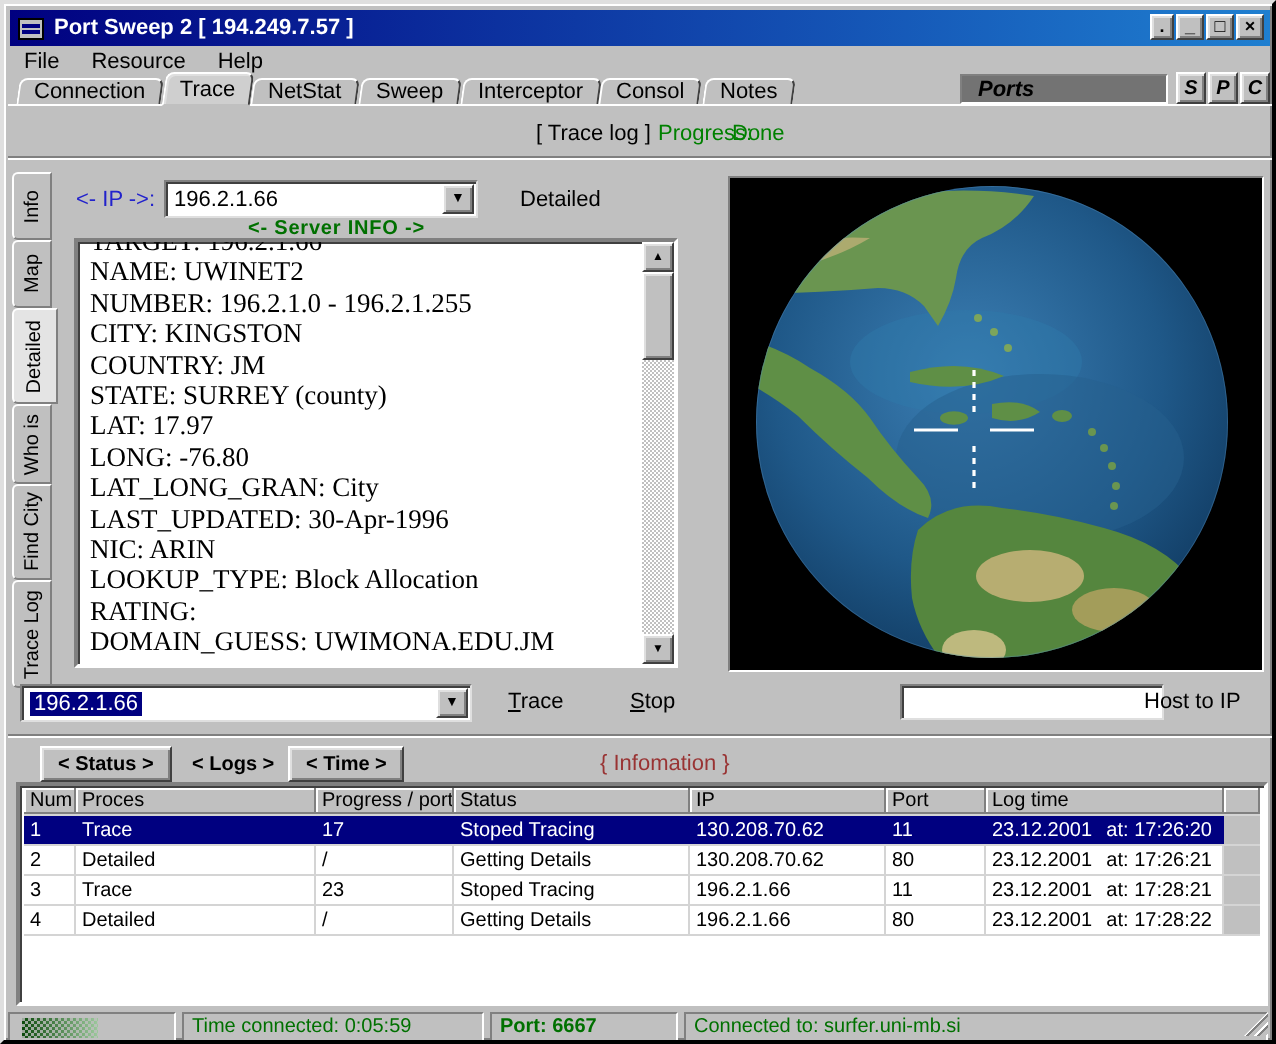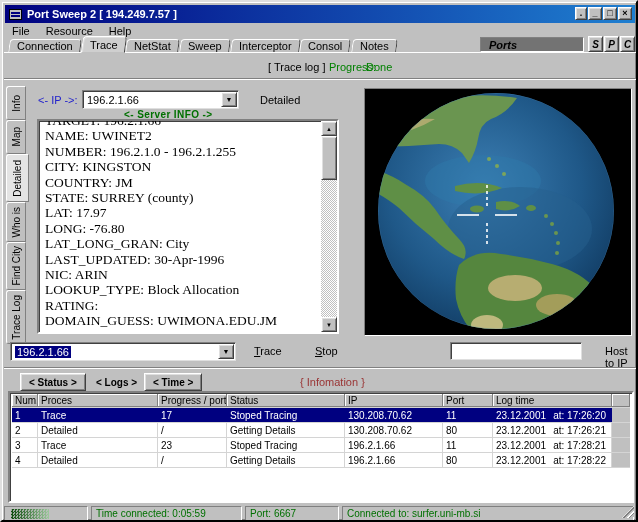--- a/index.html
+++ b/index.html
@@ -93,21 +93,21 @@
   
   .combo-bottom { left:8px; top:340px; width:226px; }
   .combo-bottom .val span { background:#000080; color:#fff; padding:0 2px; }
   .link { font-size:11px; }
   .link u { text-decoration:underline; }
   .trace-link { left:252px; top:343px; }
   .stop-link { left:313px; top:343px; }
   .host-input { left:448px; top:340px; width:132px; height:18px; background:#fff;
     border:1px solid; border-color:#808080 #dfdfdf #dfdfdf #808080; box-shadow: inset 1px 1px 0 #404040;
     font-family:"Liberation Sans",sans-serif; font-size:11px; padding:0 3px; }
-  .host-label { left:603px; top:343px; }
+  .host-label { left:570px; top:343px; }
   .hgroove2 { left:2px; top:365px; width:634px; }
 
   
   .logbtn { height:18px; padding:0 8px; font-weight:bold; font-size:10px;
     display:flex; align-items:center; justify-content:center; }
   .status-btn { left:18px; top:371px; }
   .logs-btn { left:86px; top:371px; background:transparent; border-color:transparent; box-shadow:none; }
   .time-btn { left:142px; top:371px; }
   .info-label { left:298px; top:374px; color:#993333; }
 
@@ -125,21 +125,21 @@
   .c4{width:98px;} .c5{width:50px;} .c6{width:119px; display:flex; justify-content:space-between; padding-right:5px;}
   .c7{width:18px; border-right:none; background:#c0c0c0;}
   .grid-row.selected { background:#000080; color:#fff; }
   .grid-row.selected .cell { border-right-color:#000080; }
   .grid-row.selected .c7 { background:#c0c0c0; }
 
   
   .statusbar { left:2px; top:504px; width:634px; height:16px; display:flex; gap:3px; color:#007000; font-size:10px; }
   .sseg { height:15px; border:1px solid; border-color:#808080 #fff #fff #808080;
     display:flex; align-items:center; padding-left:4px; background:#c0c0c0; }
-  .s1{width:84px;} .s2{width:151px;} .s3{width:94px;} .s4{flex:1; margin-right:4px;}
+  .s1{width:84px;} .s2{width:151px;} .s3{width:94px;font-weight:bold;} .s4{flex:1; margin-right:4px;}
   .dither { width:38px; height:10px; margin-left:2px;
     background:linear-gradient(90deg,#0c4a0c,#9cc89c);
     -webkit-mask:repeating-conic-gradient(#000 0 25%, #0003 0 50%); 
     mask:repeating-conic-gradient(#000 0 25%, #0003 0 50%);
     -webkit-mask-size:3px 3px; mask-size:3px 3px; }
   .grip { position:absolute; right:2px; bottom:2px; width:12px; height:12px;
     background:repeating-linear-gradient(135deg,#fff 0 1px,#808080 1px 2px,#c0c0c0 2px 4px); 
     clip-path:polygon(100% 0,100% 100%,0 100%); }
 </style>
 </head>

